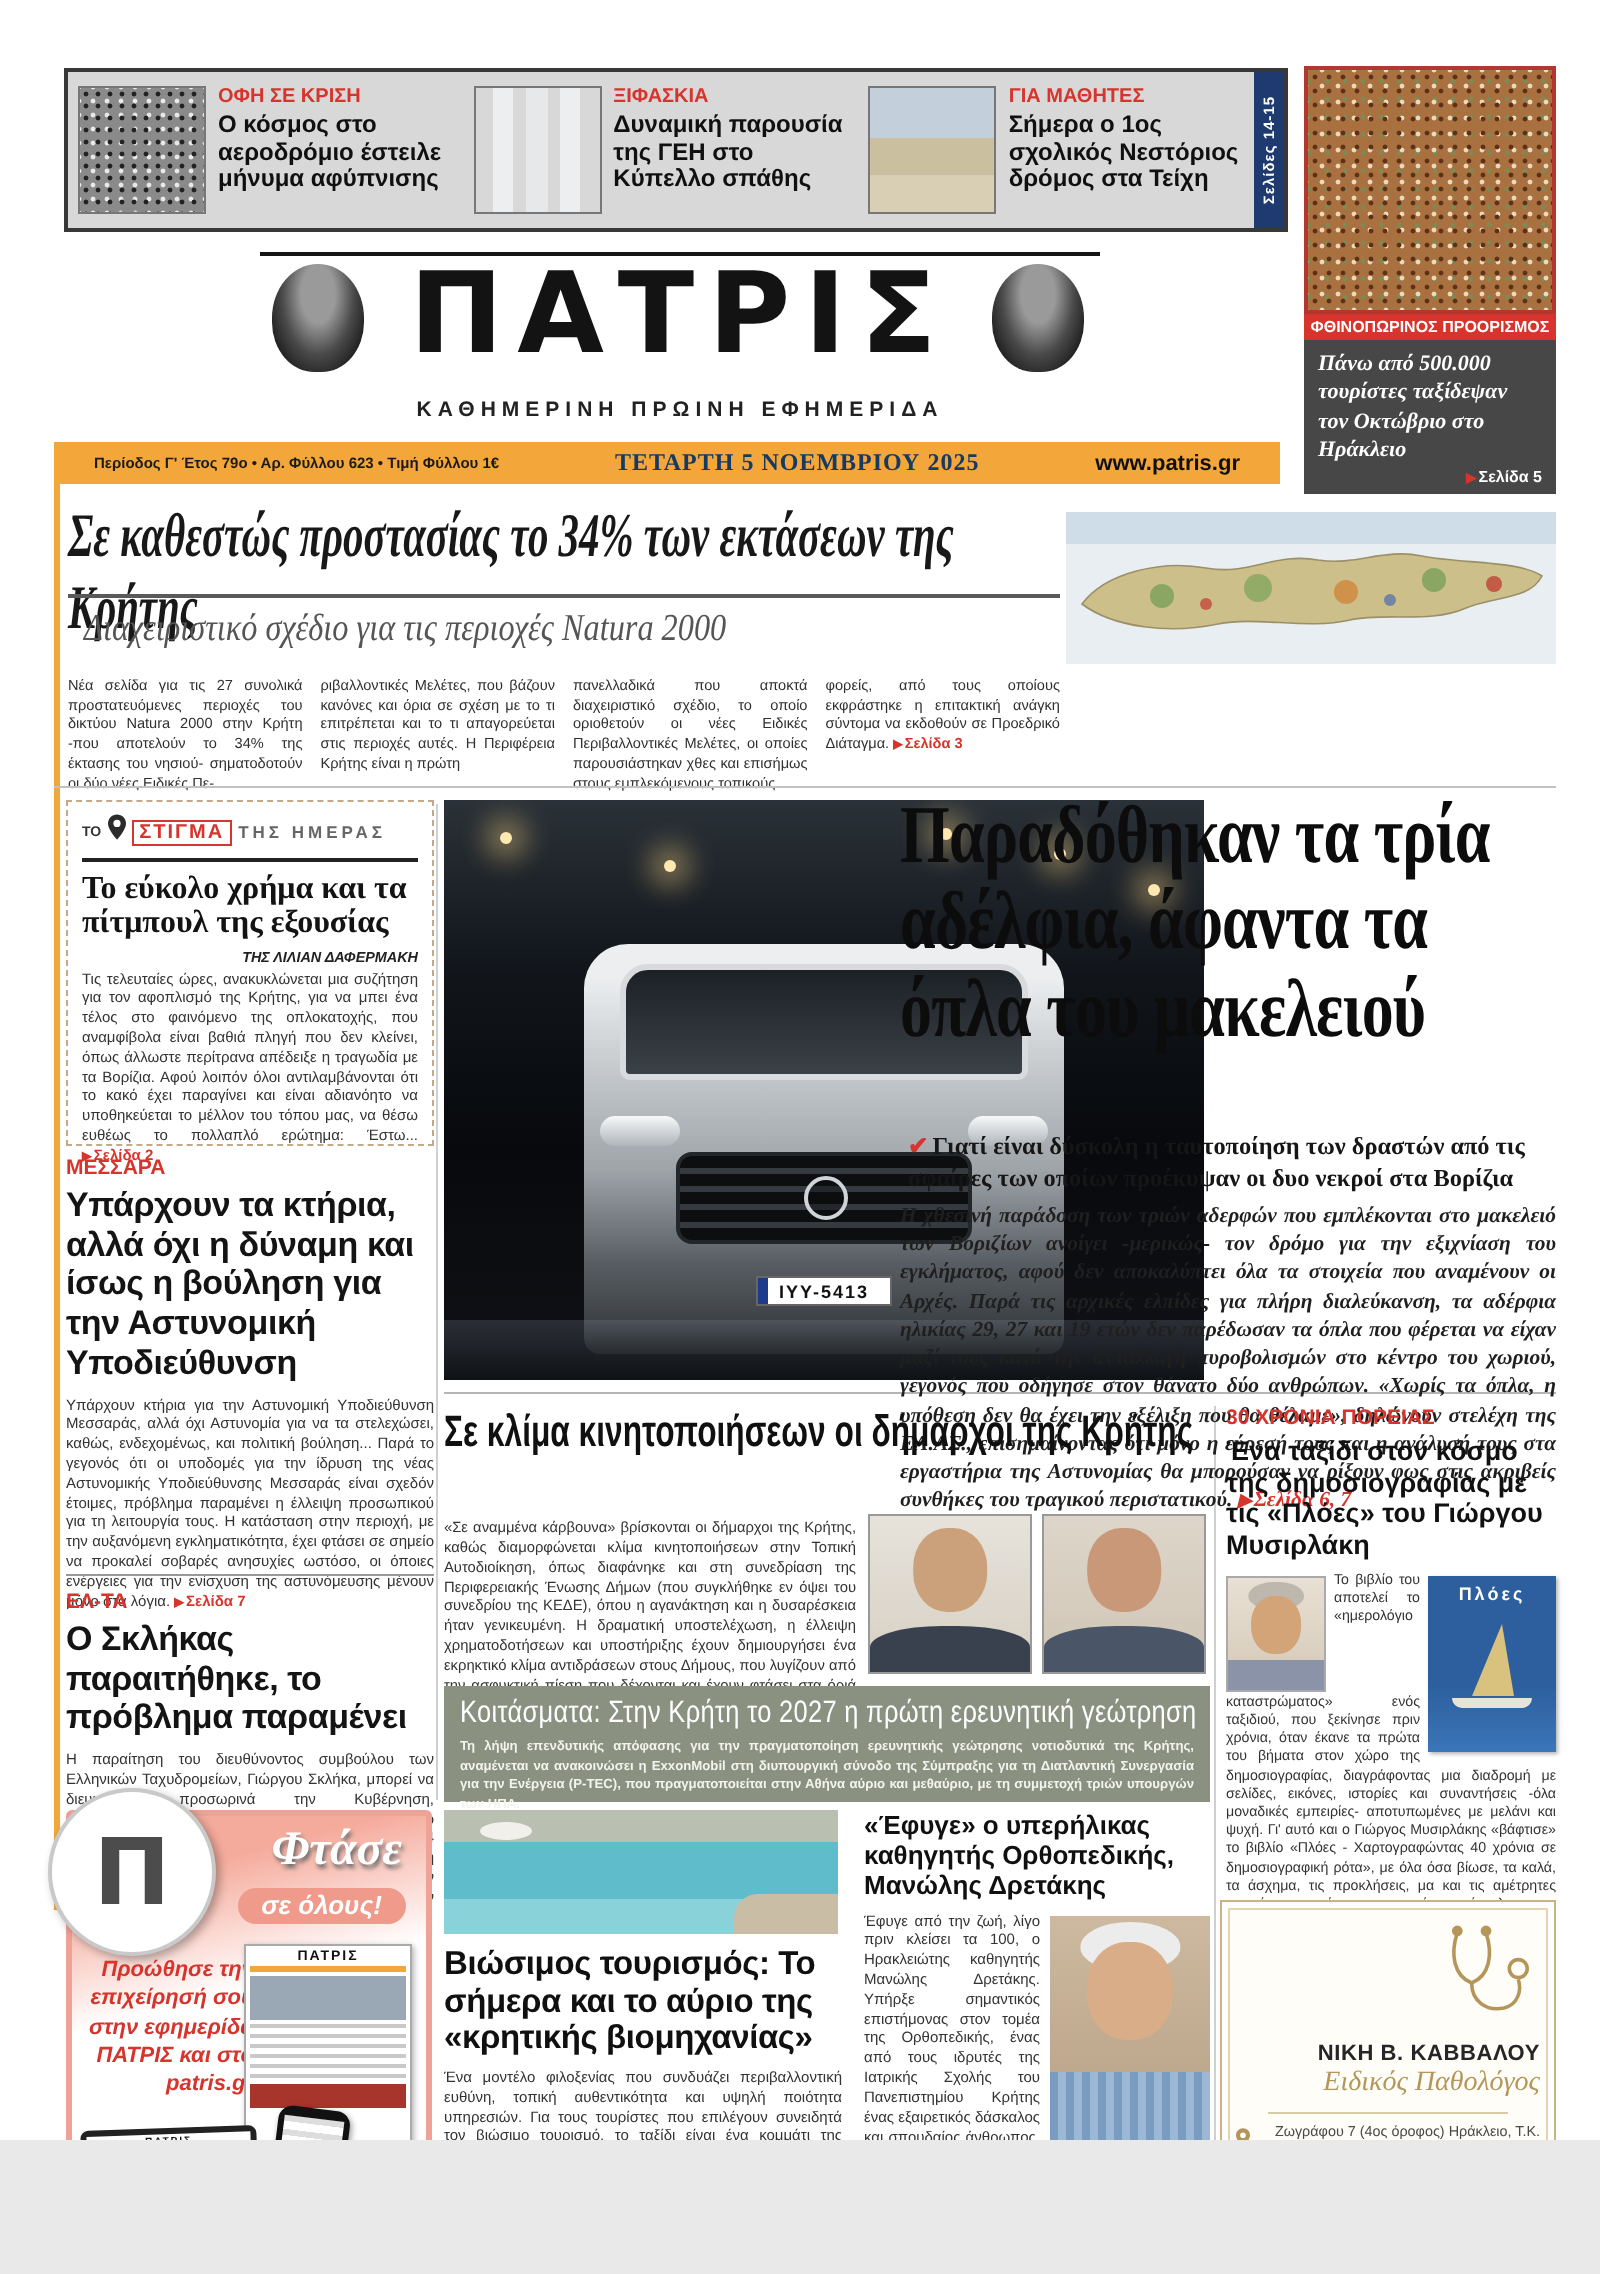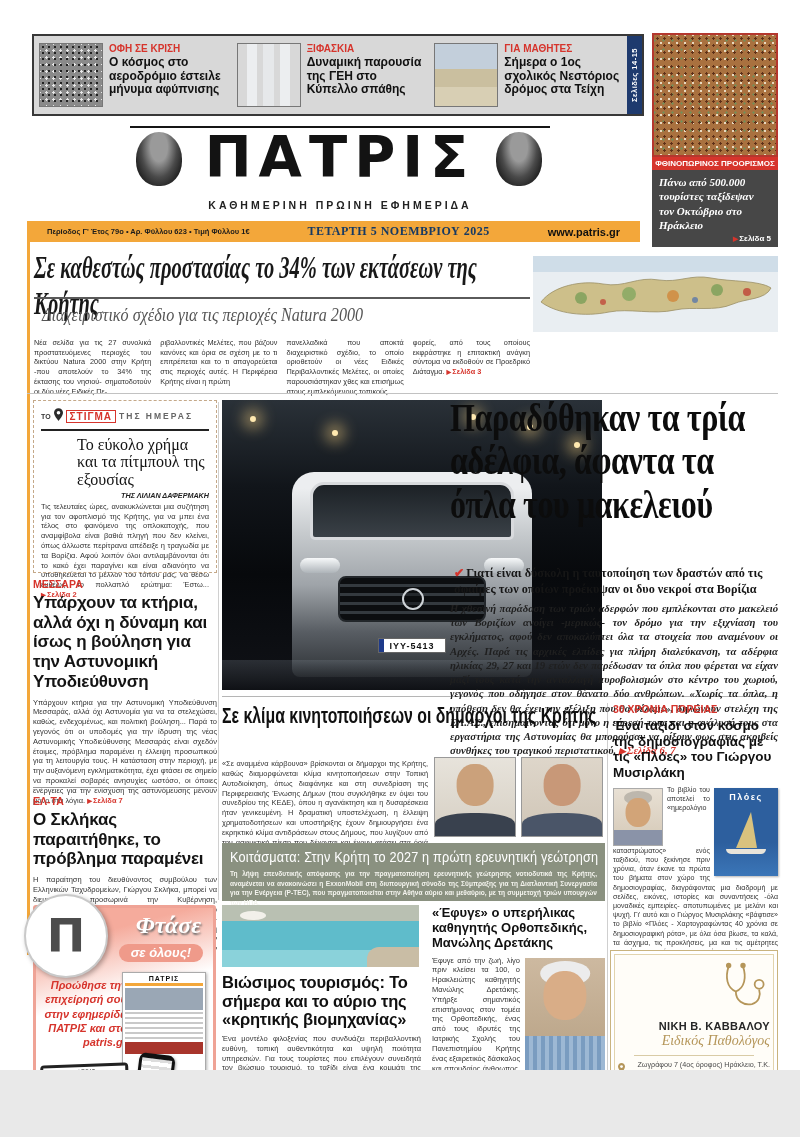--- a/index.html
+++ b/index.html
@@ -67,21 +67,21 @@
   .vr-right{left:607px;top:703px;width:1px;height:428px;background:#cfcfcf;}
   .hr-bottom{left:222px;top:899px;width:383px;height:1px;background:#d0d0d0;}
 
   
   .stigma{left:33px;top:400px;width:184px;height:173px;border:1px dashed #c4a888;box-sizing:border-box;padding:6px 7px 4px;}
   .stig-head{display:flex;align-items:center;gap:3px;}
   .stig-to{font-size:7px;font-weight:bold;color:#333;}
   .stig-stigma{border:1.5px solid #d6342c;color:#d6342c;font-weight:bold;font-size:10px;padding:0 3px;letter-spacing:1px;}
   .stig-rest{font-size:8.5px;letter-spacing:2px;color:#666;font-weight:bold;}
   .stig-rule{height:2px;background:#222;margin:4px 0 5px;}
-  .stig-title{font-family:"Liberation Serif",serif;font-weight:normal;font-size:16px;line-height:1.08;color:#131313;margin-left:36px;}
+  .stig-title{font-family:"Liberation Serif",serif;font-weight:bold;font-size:16px;line-height:1.08;color:#131313;}
   .stig-by{text-align:right;font-size:7.2px;font-weight:bold;font-style:italic;margin:3px 0 2px;color:#222;}
   .small-body{font-size:7.5px;line-height:1.31;text-align:justify;color:#333;}
 
   
   .kicker{color:#d6342c;font-weight:bold;font-size:10.5px;}
   .messara{left:33px;top:578px;width:184px;}
   .side-title{font-size:17px;font-weight:bold;line-height:1.16;color:#141414;margin:3px 0 6px;letter-spacing:-0.2px;}
   .sec-div{left:33px;top:787px;width:184px;height:1px;background:#999;}
   .elta{left:33px;top:795px;width:184px;}
 

